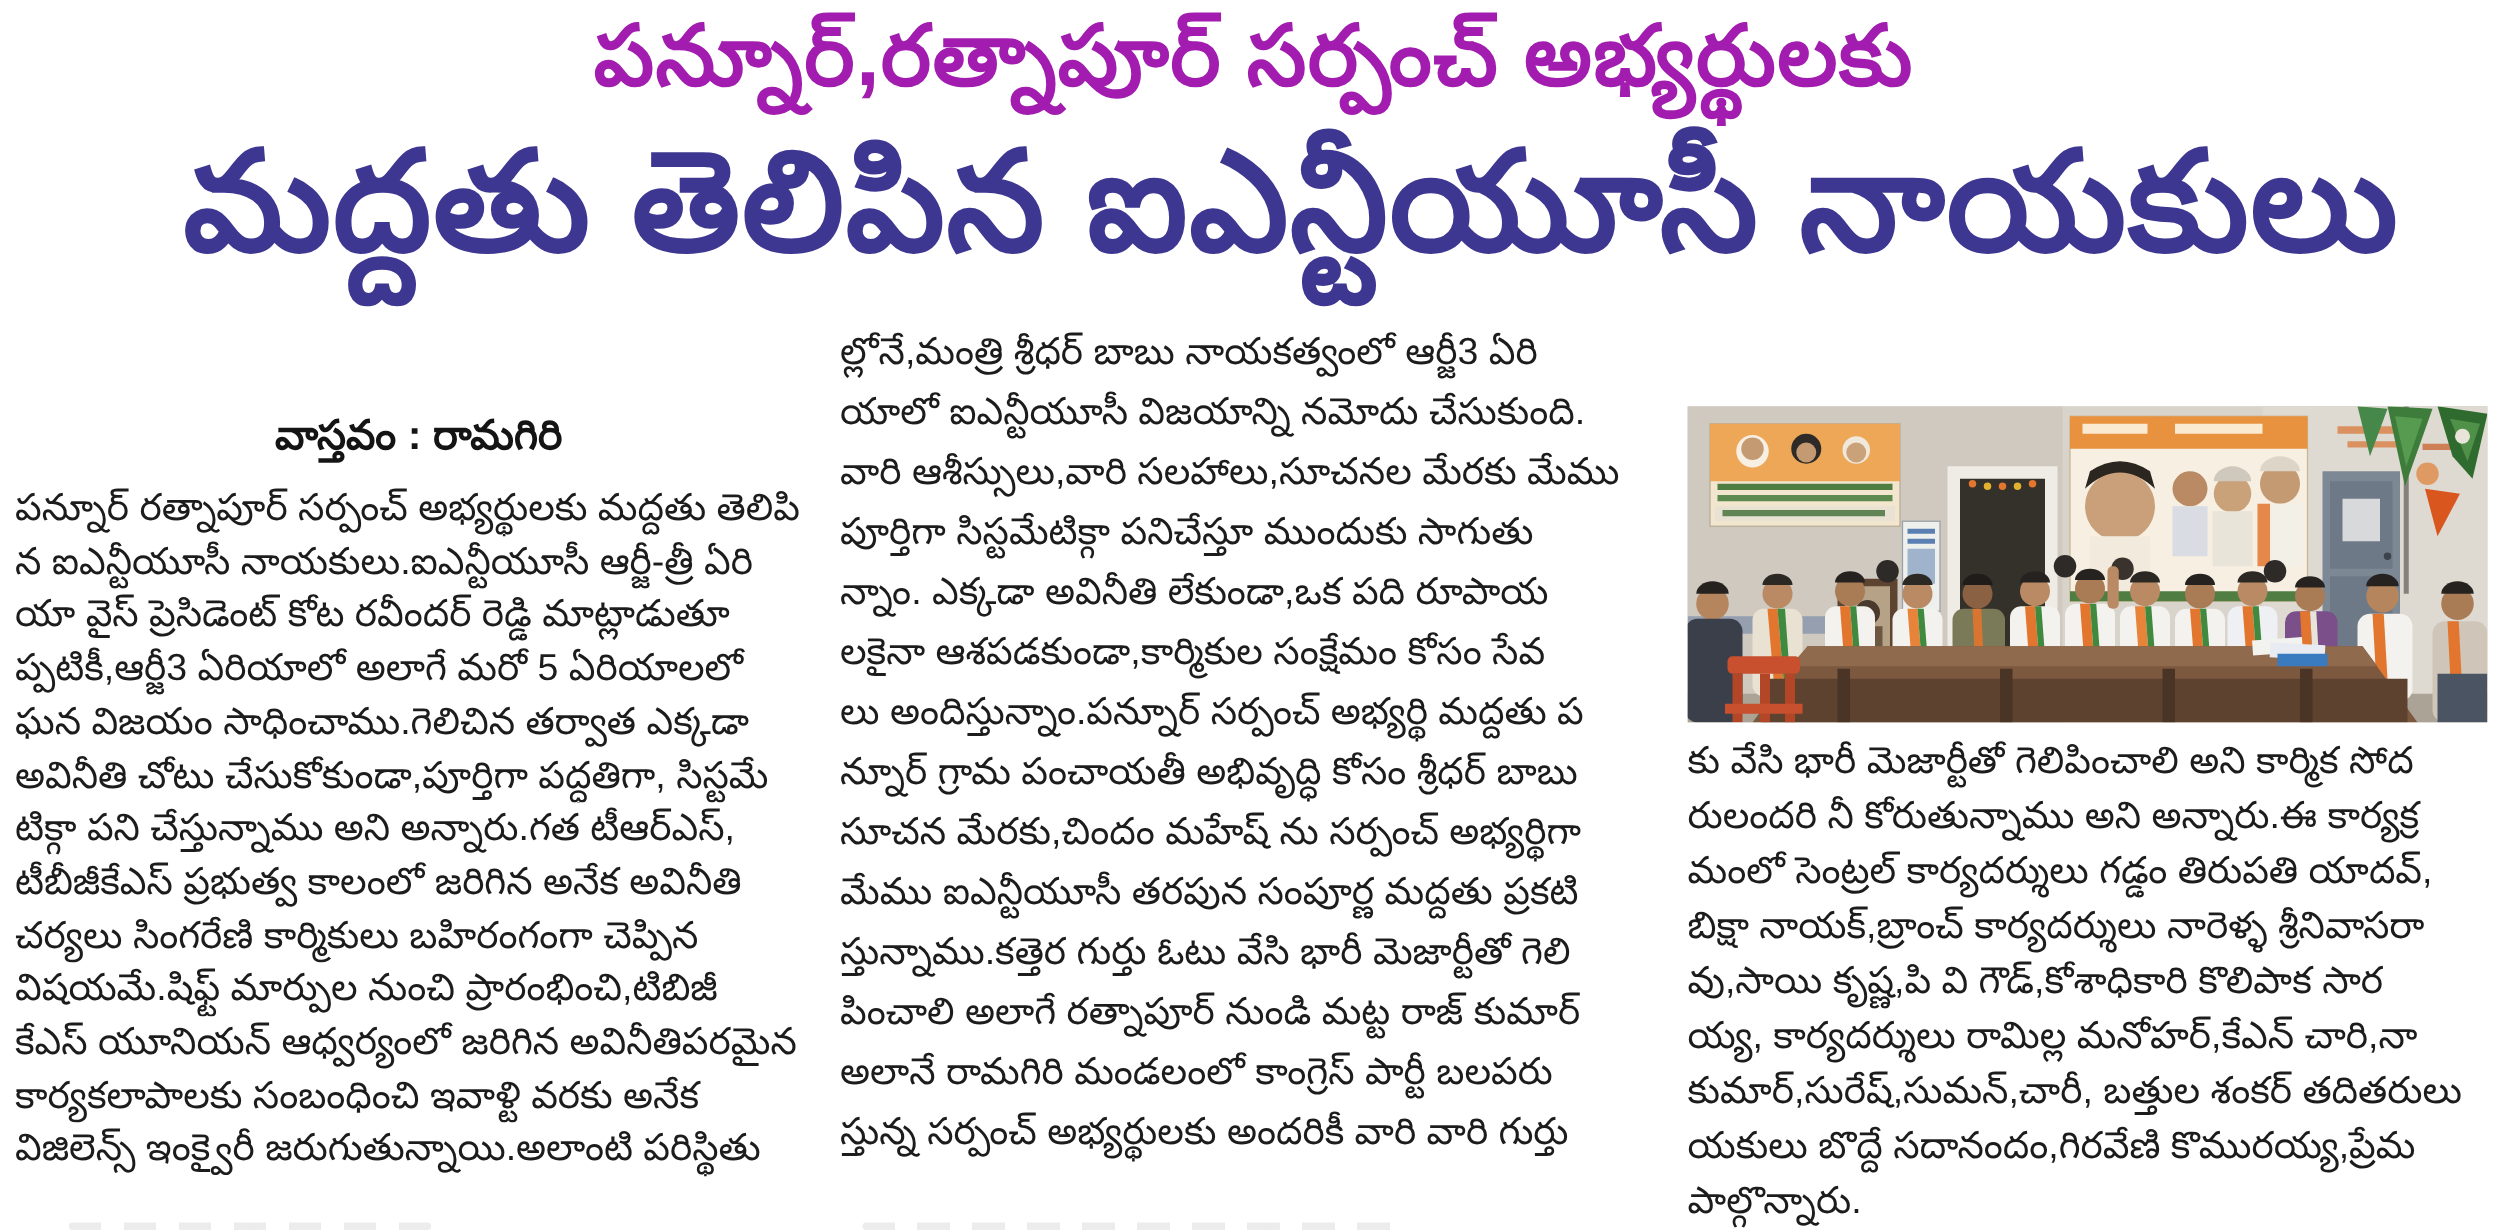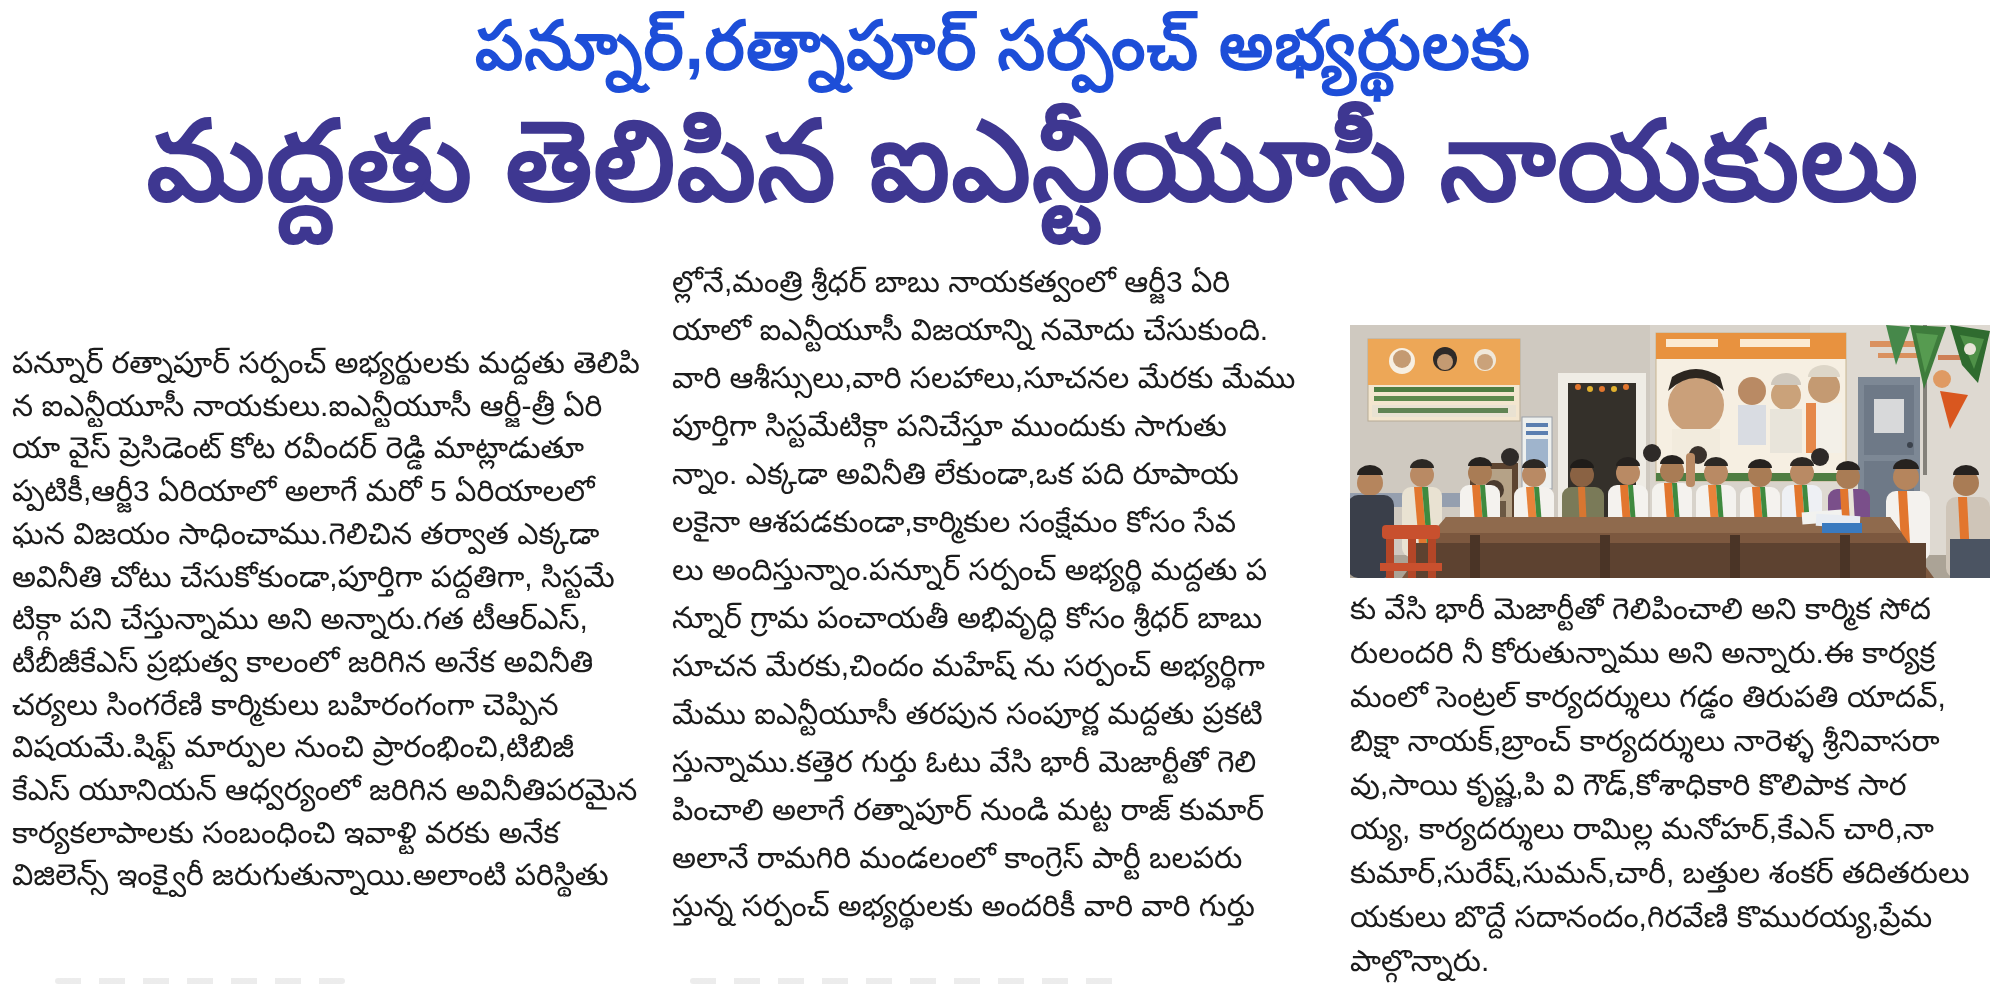--- a/index.html
+++ b/index.html
@@ -7,21 +7,21 @@
     position:relative;
     width:2006px;height:984px;
     background:#ffffff;
     font-family:"Liberation Sans", sans-serif;
     overflow:hidden;
   }
   .kicker{
     position:absolute;left:0;top:6px;width:100%;
     text-align:center;
     font-size:68px;font-weight:bold;
-    color:#1d4ed8;
+    color:#a21caf;
     letter-spacing:1px;
   }
   .headline{
     position:absolute;left:0;top:96px;width:100%;
     text-align:center;
     font-size:112px;font-weight:bold;
     color:#3e3791;
     margin:0;line-height:1.18;
     letter-spacing:1px;
     padding-left:30px;
@@ -59,20 +59,21 @@
 </style>
 </head>
 <body>
 
 <div class="page">
 
   <div class="kicker">పన్నూర్,రత్నాపూర్ సర్పంచ్ అభ్యర్థులకు</div>
   <h1 class="headline">మద్దతు తెలిపిన ఐఎన్టీయూసీ నాయకులు</h1>
 
   <div class="col col1">
+    <div class="byline">వాస్తవం : రామగిరి</div>
     <div class="coltext">
         <div class="line">పన్నూర్ రత్నాపూర్ సర్పంచ్ అభ్యర్థులకు మద్దతు తెలిపి</div>
         <div class="line">న ఐఎన్టీయూసీ నాయకులు.ఐఎన్టీయూసీ ఆర్జీ-త్రీ ఏరి</div>
         <div class="line">యా వైస్ ప్రెసిడెంట్ కోట రవీందర్ రెడ్డి మాట్లాడుతూ</div>
         <div class="line">ప్పటికీ,ఆర్జీ3 ఏరియాలో అలాగే మరో 5 ఏరియాలలో</div>
         <div class="line">ఘన విజయం సాధించాము.గెలిచిన తర్వాత ఎక్కడా</div>
         <div class="line">అవినీతి చోటు చేసుకోకుండా,పూర్తిగా పద్ధతిగా, సిస్టమే</div>
         <div class="line">టిక్గా పని చేస్తున్నాము అని అన్నారు.గత టీఆర్ఎస్,</div>
         <div class="line">టీబీజీకేఎస్ ప్రభుత్వ కాలంలో జరిగిన అనేక అవినీతి</div>
         <div class="line">చర్యలు సింగరేణి కార్మికులు బహిరంగంగా చెప్పిన</div>

